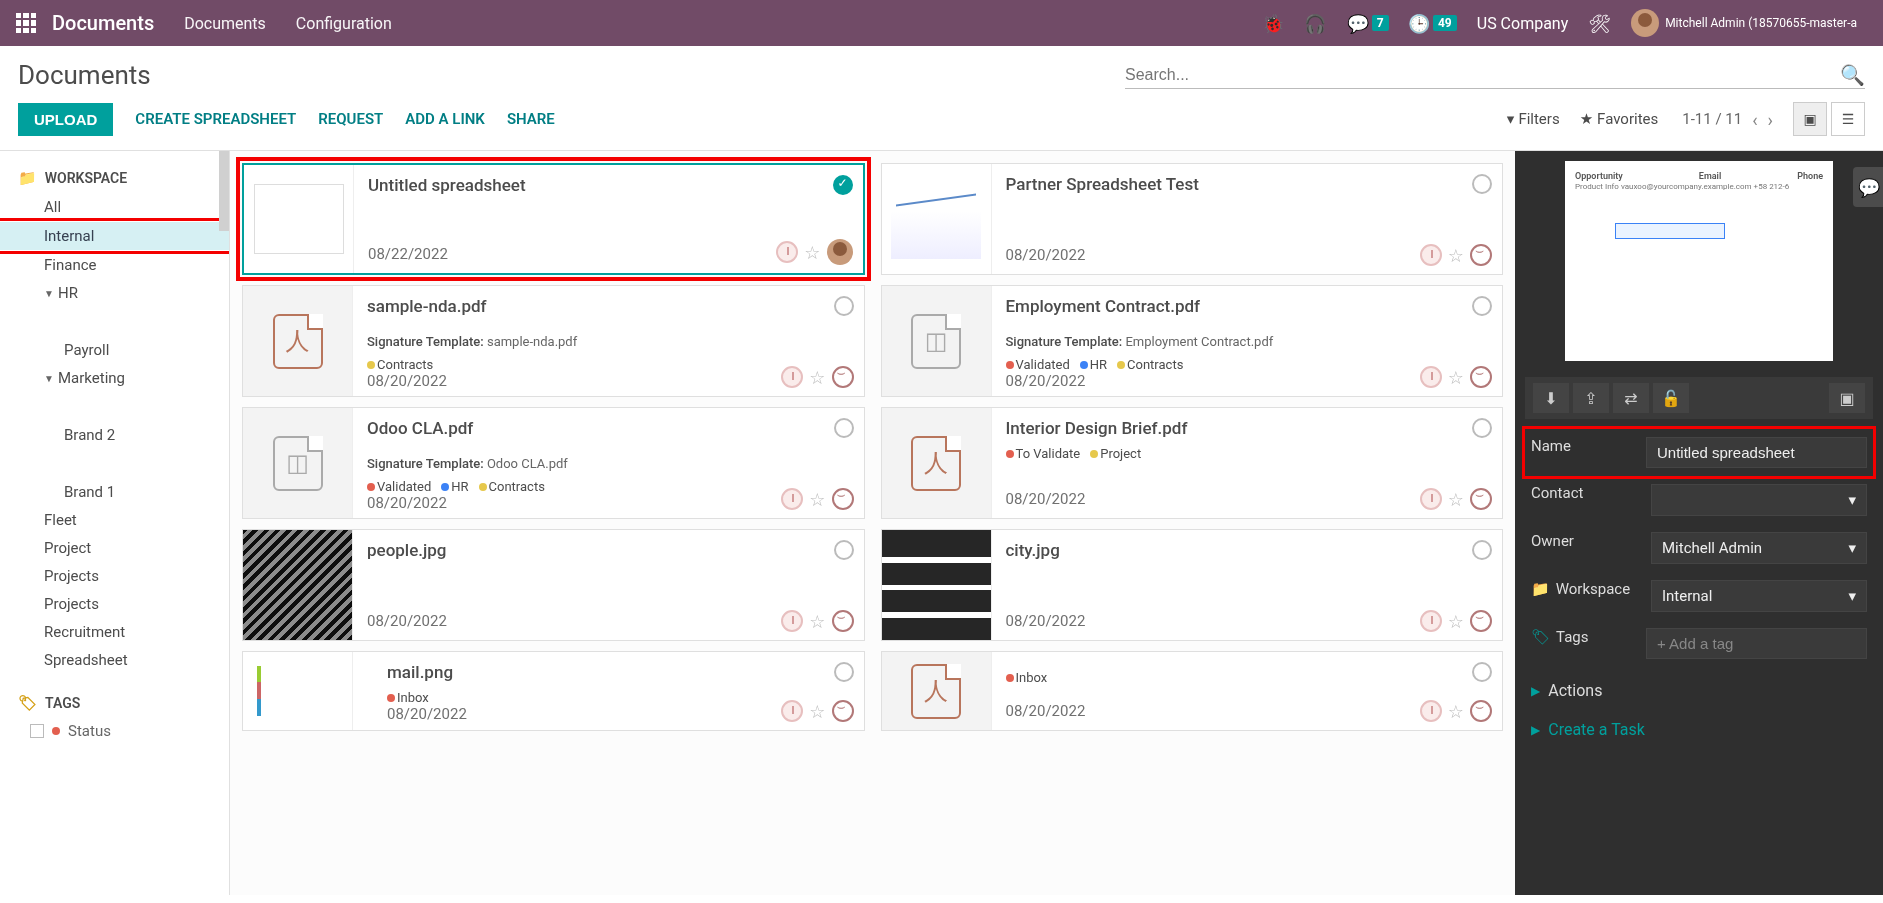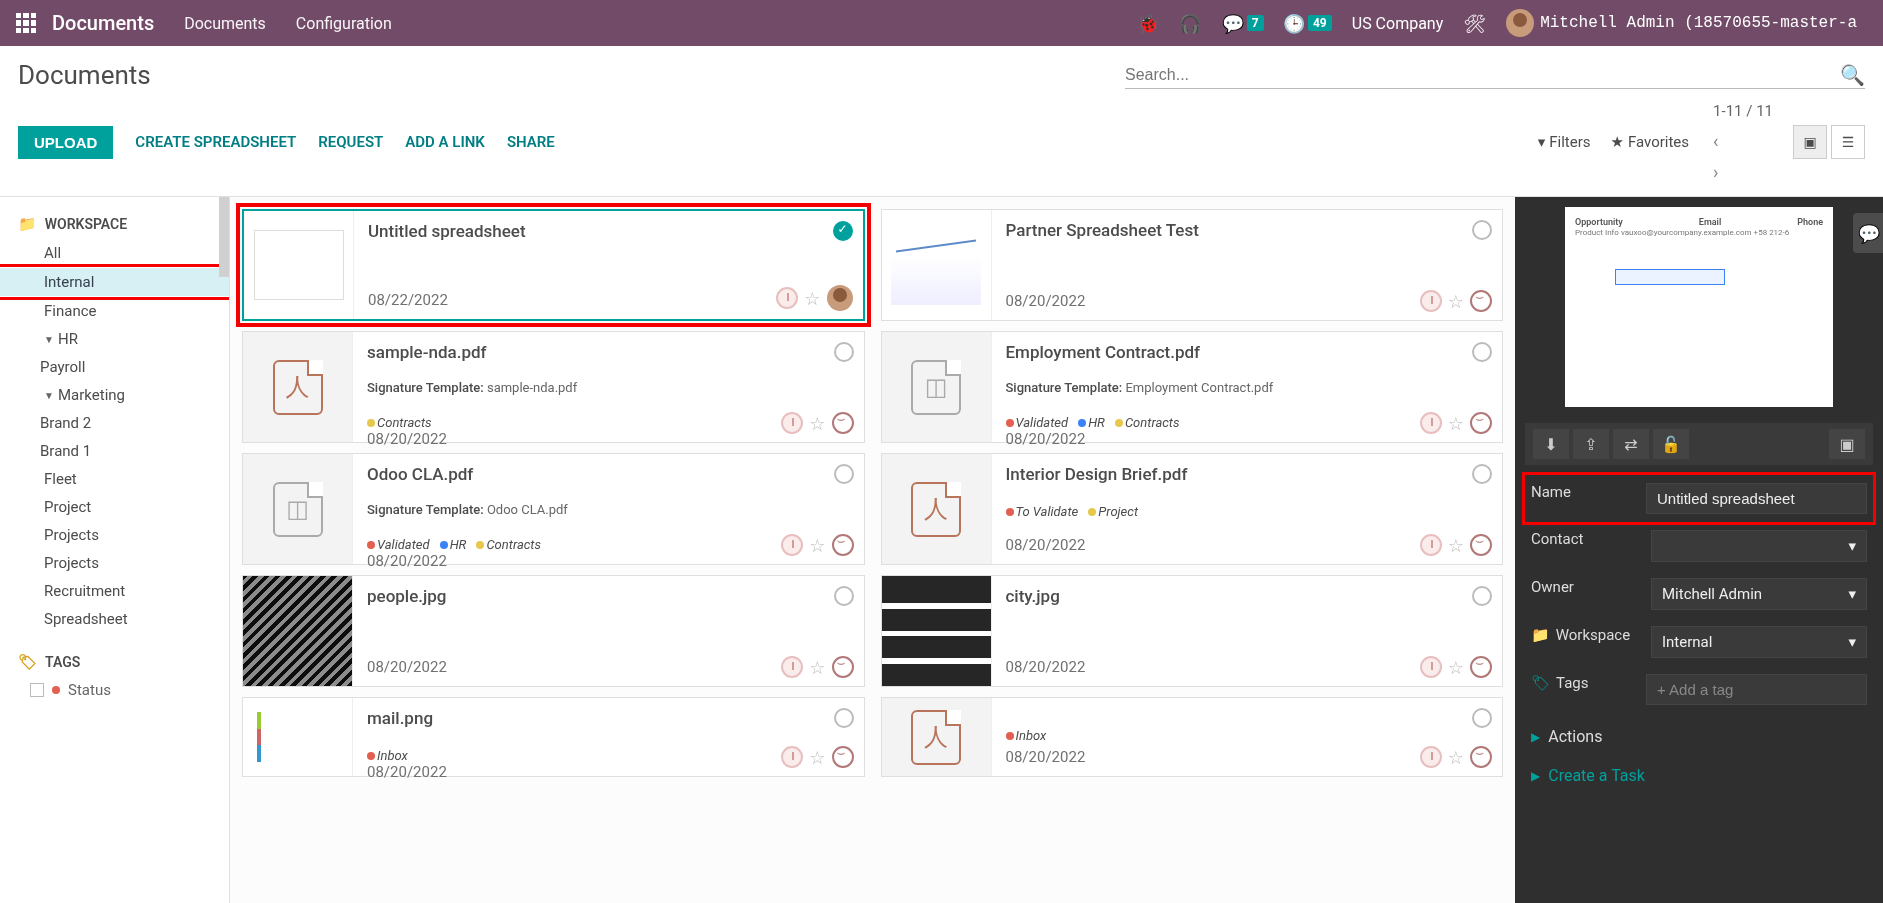--- a/index.html
+++ b/index.html
@@ -7,48 +7,48 @@
 .topbar { background: #714b67; height: 46px; display: flex; align-items: center; padding: 0 16px; color: #fff; }
 .topbar .apps-icon { width: 20px; height: 20px; margin-right: 16px; display: grid; grid-template-columns: repeat(3,1fr); grid-template-rows: repeat(3,1fr); gap: 2px; }
 .topbar .apps-icon div { background: #fff; }
 .topbar .brand { font-size: 20px; font-weight: 500; margin-right: 30px; }
 .topbar .nav-item { font-size: 16px; margin-right: 30px; opacity: 0.95; cursor: pointer; }
 .topbar .spacer { flex: 1; }
 .topbar .right-icon { margin: 0 10px; font-size: 18px; cursor: pointer; position: relative; display: flex; align-items: center; }
 .topbar .badge { background: #00a09d; color: #fff; font-size: 12px; font-weight: bold; padding: 1px 5px; border-radius: 2px; margin-left: 2px; }
 .topbar .avatar { width: 28px; height: 28px; border-radius: 50%; background: #c89b7b; display: inline-block; vertical-align: middle; margin-right: 6px; position: relative; overflow: hidden; }
 .topbar .avatar::after { content:''; position:absolute; top:4px; left:7px; width:14px; height:14px; border-radius:50%; background:#8b5a3c; }
-.topbar .user-name { font-size: 16px; font-family: Liberation Mono, monospace; }
+.topbar .user-name { font-size: 12px; }
 
 .header-row { display: flex; align-items: center; padding: 14px 18px 6px; }
 .header-row h1 { font-size: 26px; font-weight: 400; color: #4c4c4c; }
 .header-row .search-wrap { margin-left: auto; width: 740px; border-bottom: 1px solid #bbb; display:flex; align-items:center; }
 .header-row .search-wrap input { border: none; outline: none; font-size: 16px; padding: 4px 0; width: 100%; color: #404040; }
 .header-row .search-wrap .search-glyph { font-size: 20px; color: #666; margin-left: 8px; }
 
 .toolbar-row { display: flex; align-items: center; padding: 6px 18px 14px; }
 .btn-primary { background: #00a09d; color: #fff; border: none; padding: 8px 16px; font-size: 15px; font-weight: 600; cursor: pointer; }
 .btn-link { color: #017e84; font-size: 15px; font-weight: 600; margin-left: 22px; cursor: pointer; }
 .toolbar-row .spacer { flex: 1; }
 .filter-link { color: #4c4c4c; font-size: 15px; margin-left: 20px; cursor: pointer; display: flex; align-items: center; gap: 4px; }
-.pager { margin-left: 24px; color: #666; font-size: 15px; display: flex; align-items: flex-start; gap: 10px; flex-direction: column; }
+.pager { margin-left: 24px; color: #666; font-size: 15px; display: flex; align-items: center; gap: 10px; }
 .pager .chev { color: #888; font-size: 18px; cursor: pointer; }
 .view-switch { margin-left: 20px; display: flex; gap: 4px; }
 .view-btn { width: 34px; height: 34px; border: 1px solid #ccc; display: flex; align-items: center; justify-content: center; cursor: pointer; color: #4c4c4c; }
 .view-btn.active { background: #eee; }
 
 .main-area { display: flex; height: calc(100% - 46px - 58px - 54px); border-top: 1px solid #e0e0e0; }
 
 .sidebar { width: 230px; border-right: 1px solid #e0e0e0; padding: 12px 0; overflow-y: auto; position: relative; }
 .section-head { display: flex; align-items: center; padding: 6px 18px; font-weight: 600; color: #4c4c4c; font-size: 14px; }
 .section-head .folder-ico { color: #6b4360; margin-right: 8px; font-size: 15px; }
 .ws-item { padding: 5px 18px 5px 44px; font-size: 15px; color: #4c4c4c; cursor: pointer; }
 .ws-item.active { background: #d6f0f3; color: #374151; }
 .ws-item.level2 { padding-left: 44px; display:flex; align-items:center; }
-.ws-item.level3 { padding-left: 40px; display:flex; align-items:center; }
+.ws-item.level3 { padding-left: 64px; display:flex; align-items:center;margin-top:29px; }
 .ws-item .caret { font-size: 10px; margin-right: 4px; color: #666; width: 10px; display: inline-block; }
 .hi-red { outline: 3px solid #f40000; }
 .tag-row { padding: 4px 18px 4px 30px; display: flex; align-items: center; gap: 8px; font-size: 15px; color: #666; }
 .tag-chk { width: 14px; height: 14px; border: 1px solid #bbb; display: inline-block; }
 .tag-dot { width: 8px; height: 8px; border-radius: 50%; display: inline-block; }
 .scroll-handle { position:absolute; right:0; top:0; width:10px; height:80px; background:#d0d0d0; }
 
 .cards-area { flex: 1; padding: 12px; overflow-y: auto; background: #fcfcfc; display: grid; grid-template-columns: repeat(2,1fr); gap: 10px 16px; align-content: start; }
 .doc-card { border: 1px solid #dfdfdf; background: #fff; display: flex; height: 112px; cursor: pointer; position: relative; }
 .doc-card.selected { border: 2px solid #00a09d; }
@@ -62,21 +62,21 @@
 .thumb .chart-mock::after { content:''; position:absolute; top:20px; left:5px; right:5px; height:30px; border-top:2px solid #5b8ac9; transform: skewY(-8deg); }
 .thumb .img-mock { width: 100%; height: 100%; background: repeating-linear-gradient(-45deg, #333 0 4px, #888 4px 8px); filter: grayscale(1) contrast(1.5); }
 .thumb .img-mock.city { background: linear-gradient(0deg, #444 20%, #eee 20% 25%, #444 25% 45%, #eee 45% 50%, #444 50% 70%, #eee 70% 75%, #444 75%); }
 .thumb .preview-sheet { width: 90px; height: 70px; background: #fff; border:1px solid #ddd; font-size:6px; padding:2px; }
 .thumb .mail-mock { width:90px; height:70px; background:#fff; position:relative; }
 .thumb .mail-mock::before { content:''; position:absolute; top:10px; left:4px; width:4px; height:50px; background:linear-gradient(#9c3 0 33%, #c66 33% 66%, #39c 66%); }
 .card-body { flex: 1; padding: 10px 14px; display: flex; flex-direction: column; position: relative; }
 .card-title { font-size: 17px; font-weight: 500; color: #4c4c4c; }
 .card-meta { font-size: 13px; color: #666; margin-top: 18px; }
 .card-meta .ml { color:#4c4c4c; font-weight:500; }
-.card-tags { font-size: 13px; margin-top: 20px; display:flex; gap:10px; align-items:center; flex-wrap:wrap;font-style:italic; }
+.card-tags { font-size: 13px; margin-top: 8px; display:flex; gap:10px; align-items:center; flex-wrap:wrap; }
 .card-tags .td { width: 8px; height: 8px; border-radius: 50%; display:inline-block; margin-right:2px; }
 .card-date { margin-top: auto; font-size: 15px; color: #707070; }
 .card-icons { position: absolute; bottom: 8px; right: 10px; display: flex; gap: 6px; align-items: center; }
 .card-icons .ci { font-size: 18px; color: #bbb; }
 .card-icons .ci.clock { width:22px; height:22px; border:2px solid #e7bfbf; border-radius:50%; position:relative; background:#faeceb; }
 .card-icons .ci.clock::after { content:''; position:absolute; top:4px; left:9px; width:2px; height:8px; background:#d49b9b; }
 .card-icons .ci.smile { width:22px; height:22px; border:2px solid #b27878; border-radius:50%; position:relative; }
 .card-icons .ci.smile::after { content:'⌣'; position:absolute; top:-4px; left:3px; color:#b27878; font-size:14px; }
 .card-icons .avatar-sm { width:26px; height:26px; border-radius:50%; background:#c89b7b; position:relative; overflow:hidden; }
 .card-icons .avatar-sm::after { content:''; position:absolute; top:3px; left:6px; width:14px; height:14px; border-radius:50%; background:#8b5a3c; }
@@ -354,21 +354,21 @@
         <div class="card-date">08/20/2022</div>
         <div class="card-sel"></div>
         <div class="card-icons">
             <span class="ci clock"></span>
             <span class="ci">☆</span>
             <span class="ci smile"></span>
           </div>
       </div>
     </div>
 
-    <div class="doc-card" style="height:80px;">
+    <div class="doc-card" style="height:80px;gap:20px;">
       <div class="thumb white">
           <div class="mail-mock"></div>
         </div>
       <div class="card-body">
         <div class="card-title">mail.png</div>
         <div class="card-tags">
             <span><span class="td" style="background:#e35f4f;"></span><span>Inbox</span></span>
           </div>
         <div class="card-date">08/20/2022</div>
         <div class="card-sel"></div>

